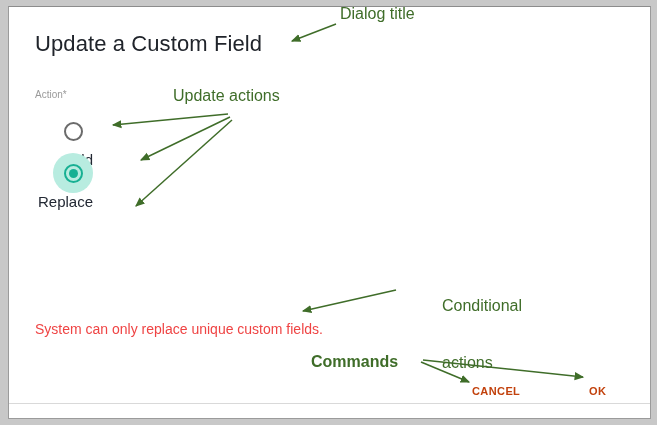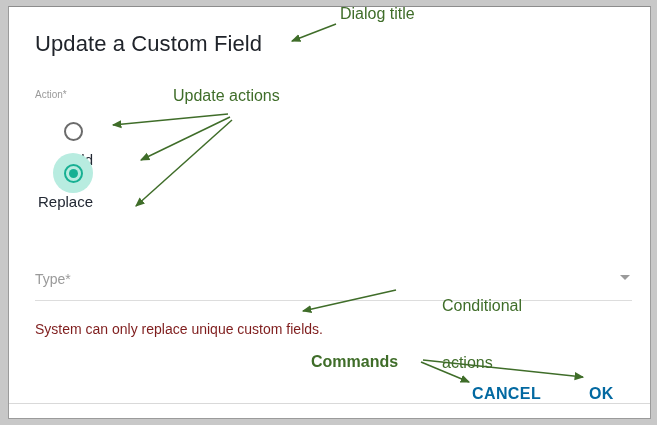--- a/index.html
+++ b/index.html
@@ -146,38 +146,38 @@
     border-right: 5px solid transparent;
     border-top: 5px solid #9a9a9a;
   }
 
   
   .warning-text {
     position: absolute;
     left: 26px;
     top: 314px;
     font-size: 14px;
-    color: #7f1d1d;
+    color: #ef4444;
     white-space: nowrap;
   }
 
   
   .footer-divider {
     position: absolute;
     left: 0;
     right: 0;
     top: 396px;
     height: 1px;
     background: #d9d9d9;
   }
   .btn {
     position: absolute;
-    font-size: 16px;
+    font-size: 11px;
     font-weight: bold;
-    color: #0369a1;
+    color: #c2410c;
     letter-spacing: 0.4px;
     white-space: nowrap;
     cursor: pointer;
     background: none;
     border: none;
     padding: 0;
     font-family: "Liberation Sans", sans-serif;
   }
   .btn-cancel { left: 463px; top: 378px; }
   .btn-ok     { left: 580px; top: 378px; }
@@ -229,25 +229,20 @@
         <span class="radio-hit selected">
           <span class="radio-outer">
             <span class="radio-inner"></span>
           </span>
         </span>
         <span class="radio-label">Replace</span>
       </div>
 
     </div>
 
-    <div class="select-field">
-      <span class="select-label">Type*</span>
-      <span class="select-caret"></span>
-      <span class="select-underline"></span>
-    </div>
 
     <div class="warning-text">System can only replace unique custom fields.</div>
 
     <div class="footer-divider"></div>
 
     <button class="btn btn-cancel">CANCEL</button>
 
     <button class="btn btn-ok">OK</button>
 
   </div>

